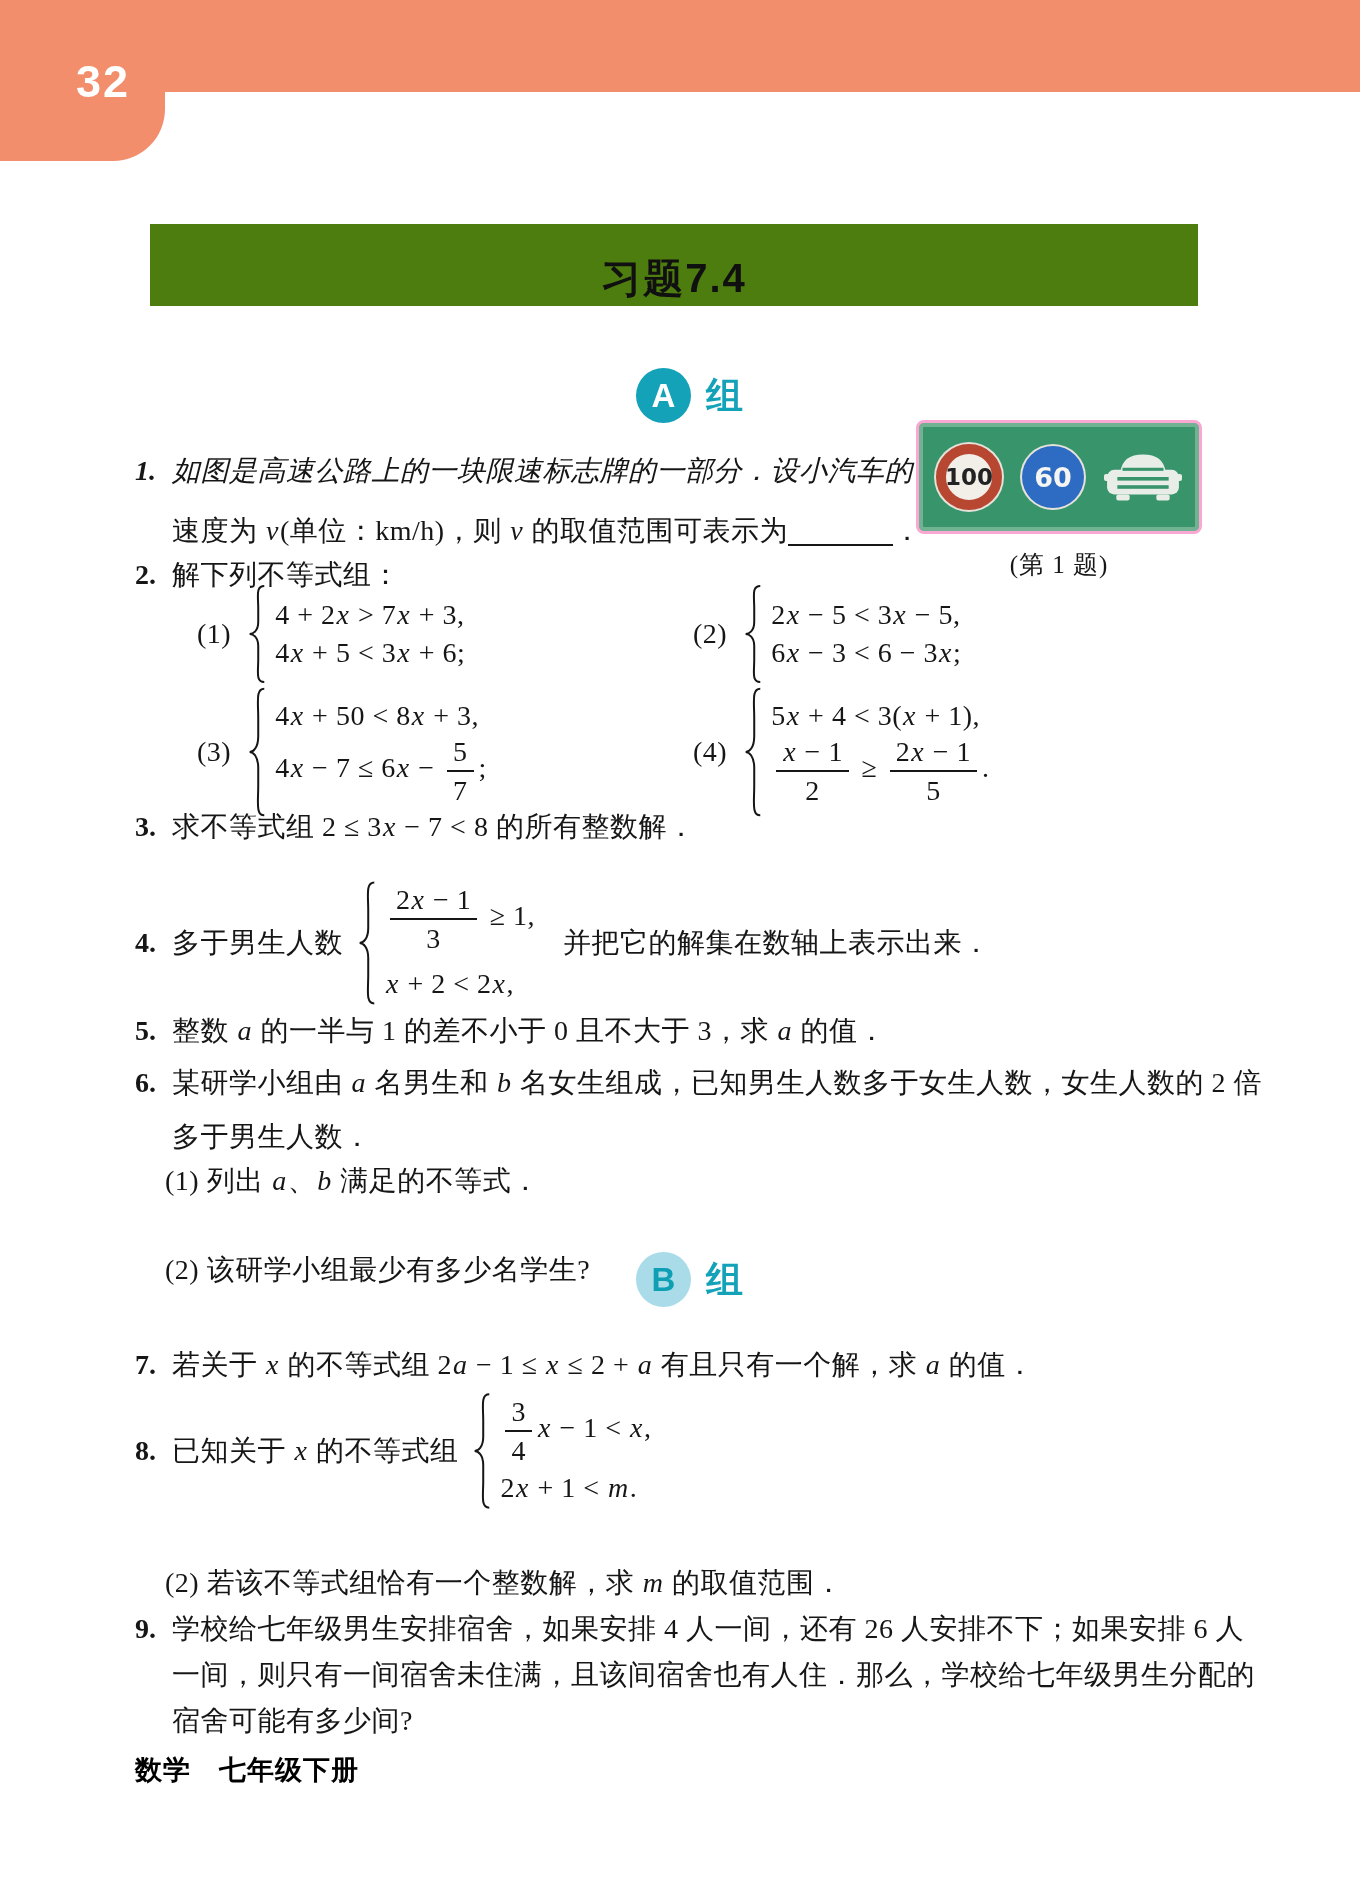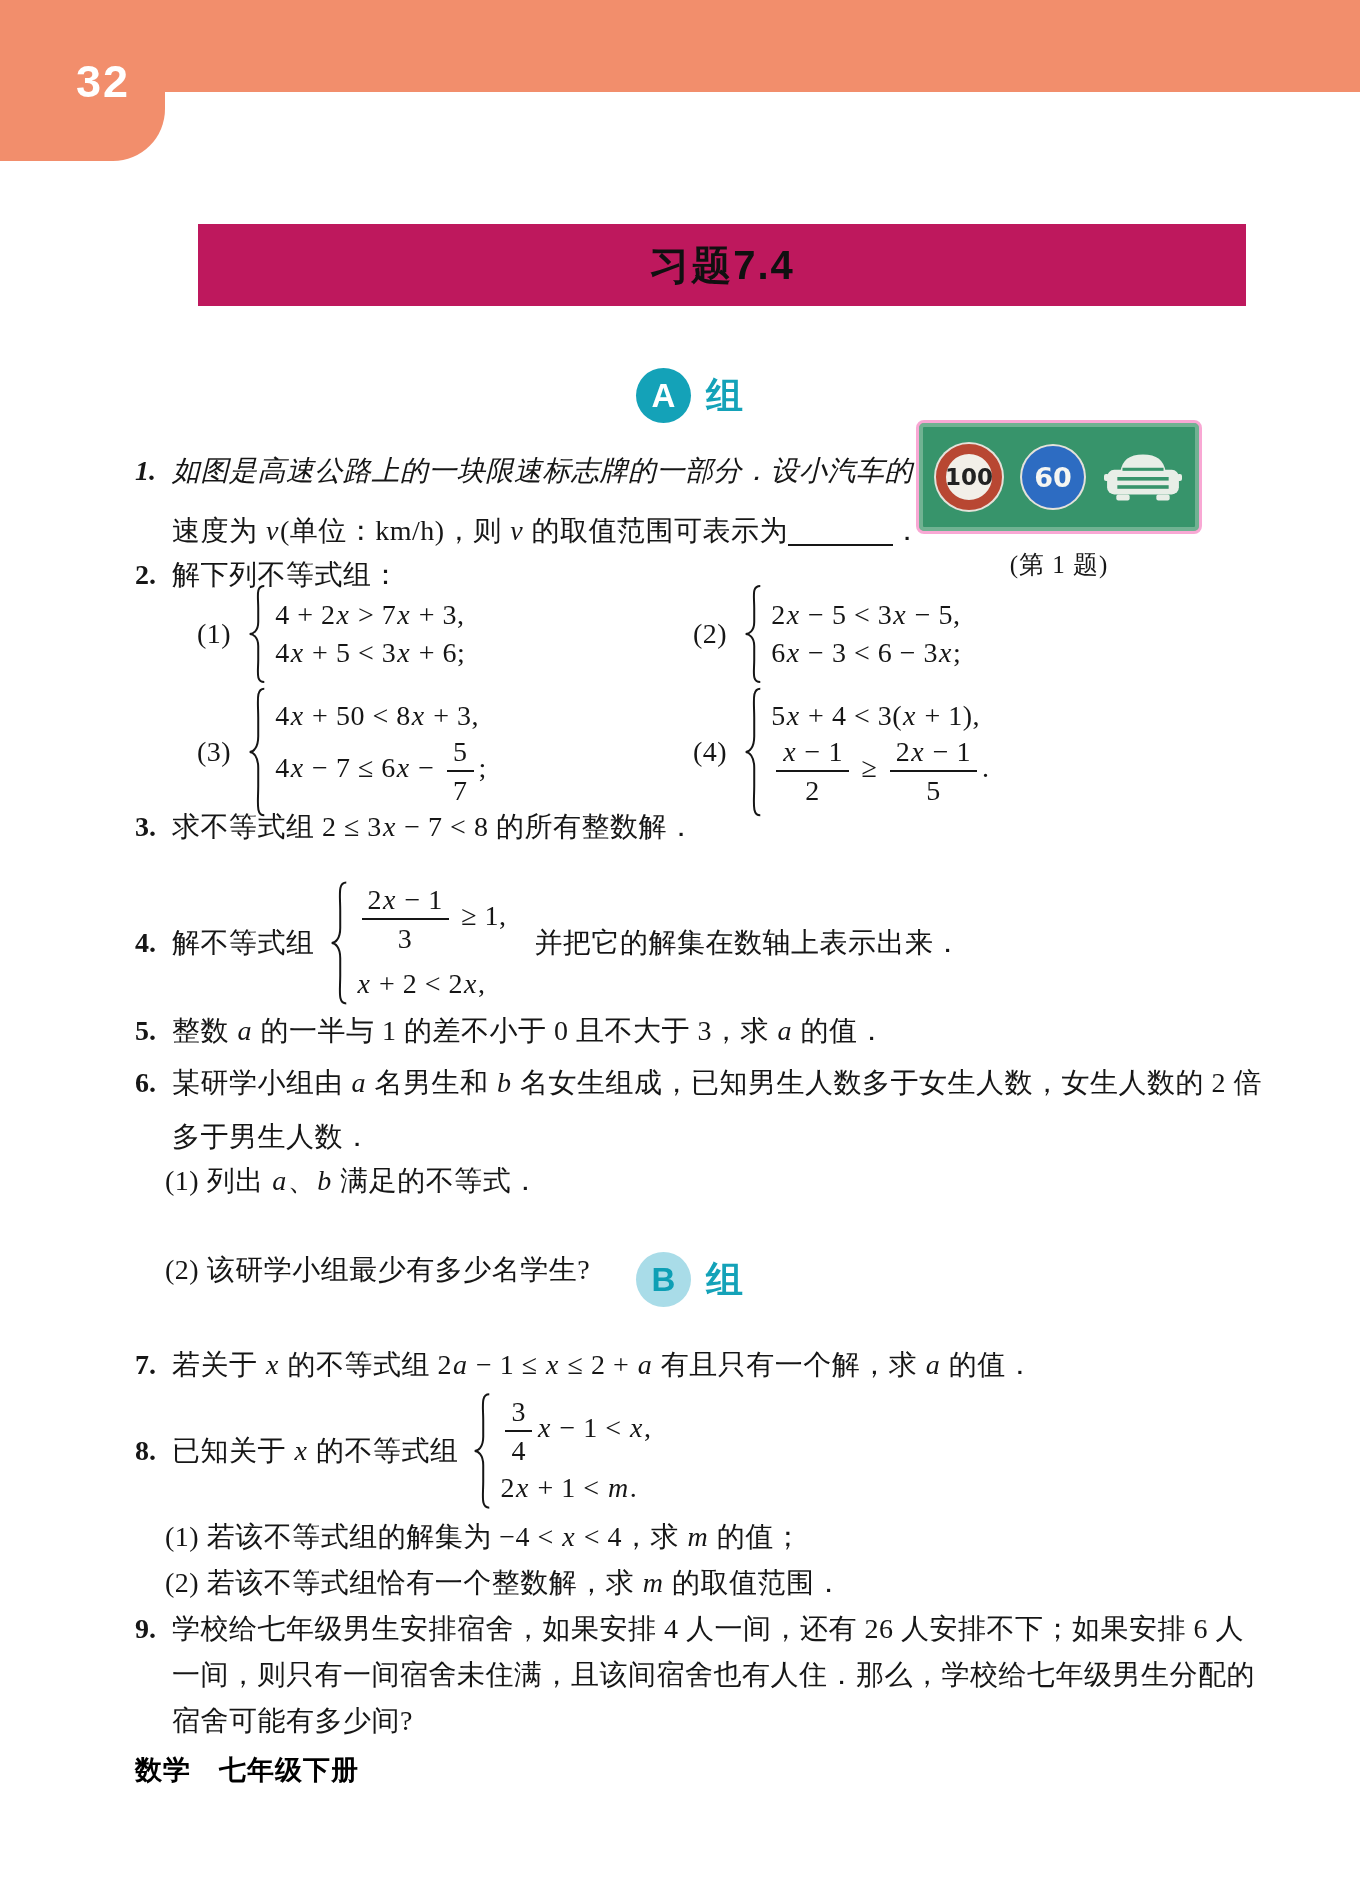--- a/index.html
+++ b/index.html
@@ -5,21 +5,21 @@
   html,body { margin:0; padding:0; background:#ffffff; }
   .page {
     position:relative; width:1360px; height:1885px; background:#ffffff;
     font-family:"Liberation Serif","DejaVu Serif",serif; color:#161616; overflow:hidden;
   }
   
   .top-band { position:absolute; left:0; top:0; width:1360px; height:92px; background:#F28E6C; }
   .corner-tab { position:absolute; left:0; top:0; width:165px; height:161px; background:#F28E6C; border-bottom-right-radius:52px; }
   .pagenum { position:absolute; left:76px; top:56px; font-family:"Liberation Sans","DejaVu Sans",sans-serif; font-weight:bold; font-size:45px; color:#ffffff; letter-spacing:2px; }
   
-  .banner { position:absolute; left:150px; top:224px; width:1048px; height:82px; background:#be185d; display:flex; align-items:center; justify-content:center;margin-left:48px; }
+  .banner { position:absolute; left:150px; top:224px; width:1048px; height:82px; background:#4d7c0f; display:flex; align-items:flex-end; justify-content:center; }
   .banner-title { font-family:"Liberation Sans","DejaVu Sans",sans-serif; font-weight:bold; font-size:40px; color:#101010; letter-spacing:2px; }
   
   .group-header { position:absolute; display:flex; align-items:center; gap:15px; }
   .badge { width:55px; height:55px; border-radius:50%; display:flex; align-items:center; justify-content:center;
            font-family:"Liberation Sans","DejaVu Sans",sans-serif; font-weight:bold; font-size:33px; }
   .badge-a { background:#14A2B8; color:#ffffff; }
   .badge-b { background:#A9DCE8; color:#0E9FB5; }
   .group-label { font-family:"Liberation Sans","DejaVu Sans",sans-serif; font-weight:bold; font-size:37px; color:#14A2B8; }
   
   .line { position:absolute; left:135px; font-size:28px; line-height:38px; white-space:nowrap; letter-spacing:0.5px; }
@@ -157,21 +157,21 @@
       <span class="sys-row"><span class="frac"><span class="num"><i>x</i> − 1</span><span class="den">2</span></span><span> ≥ </span><span class="frac"><span class="num">2<i>x</i> − 1</span><span class="den">5</span></span><span>.</span></span>
     </span>
   </div>
 
   <div class="line" style="top:808px;">
     <span class="pno">3.</span><span>求不等式组 <span>2 ≤ 3<i>x</i> − 7 &lt; 8</span> 的所有整数解．</span>
   </div>
 
   <div class="prob-flex" style="left:135px; top:880px; height:126px;">
     <span class="pno">4.</span>
-    <span>解不等式组</span>
+    <span>多于男生人数</span>
     <span class="sys-brace" style="height:126px;">
         <svg viewBox="0 0 22 100" preserveAspectRatio="none">
           <path d="M20 2 C10 2 13 12 13 24 L13 38 C13 47 7 50 3 50 C7 50 13 53 13 62 L13 76 C13 88 10 98 20 98" fill="none" stroke="#161616" stroke-width="2" vector-effect="non-scaling-stroke"></path>
         </svg>
       </span>
     <span class="sys-rows" style="height:120px;">
       <span class="sys-row"><span class="frac"><span class="num">2<i>x</i> − 1</span><span class="den">3</span></span><span> ≥ 1,</span></span>
       <span class="sys-row"><span><i>x</i> + 2 &lt; 2<i>x</i>,</span></span>
     </span>
     <span class="tail">并把它的解集在数轴上表示出来．</span>
@@ -203,21 +203,20 @@
     <span class="sys-brace" style="height:118px;">
         <svg viewBox="0 0 22 100" preserveAspectRatio="none">
           <path d="M20 2 C10 2 13 12 13 24 L13 38 C13 47 7 50 3 50 C7 50 13 53 13 62 L13 76 C13 88 10 98 20 98" fill="none" stroke="#161616" stroke-width="2" vector-effect="non-scaling-stroke"></path>
         </svg>
       </span>
     <span class="sys-rows" style="height:112px;">
       <span class="sys-row"><span class="frac"><span class="num">3</span><span class="den">4</span></span><span><i>x</i> − 1 &lt; <i>x</i>,</span></span>
       <span class="sys-row"><span>2<i>x</i> + 1 &lt; <i>m</i>.</span></span>
     </span>
   </div>
-  <div class="line sub" style="top:1518px;">(1) 若该不等式组的解集为 <span>−4 &lt; <i>x</i> &lt; 4</span>，求 <span><i>m</i></span> 的值；</div>
   <div class="line sub" style="top:1564px;">(2) 若该不等式组恰有一个整数解，求 <span><i>m</i></span> 的取值范围．</div>
 
   <div class="line" style="top:1610px;">
     <span class="pno">9.</span><span>学校给七年级男生安排宿舍，如果安排 4 人一间，还有 26 人安排不下；如果安排 6 人</span>
   </div>
   <div class="line indent" style="top:1656px;">一间，则只有一间宿舍未住满，且该间宿舍也有人住．那么，学校给七年级男生分配的</div>
   <div class="line indent" style="top:1702px;">宿舍可能有多少间?</div>
 
   <div class="footer">数学　七年级下册</div>
 

